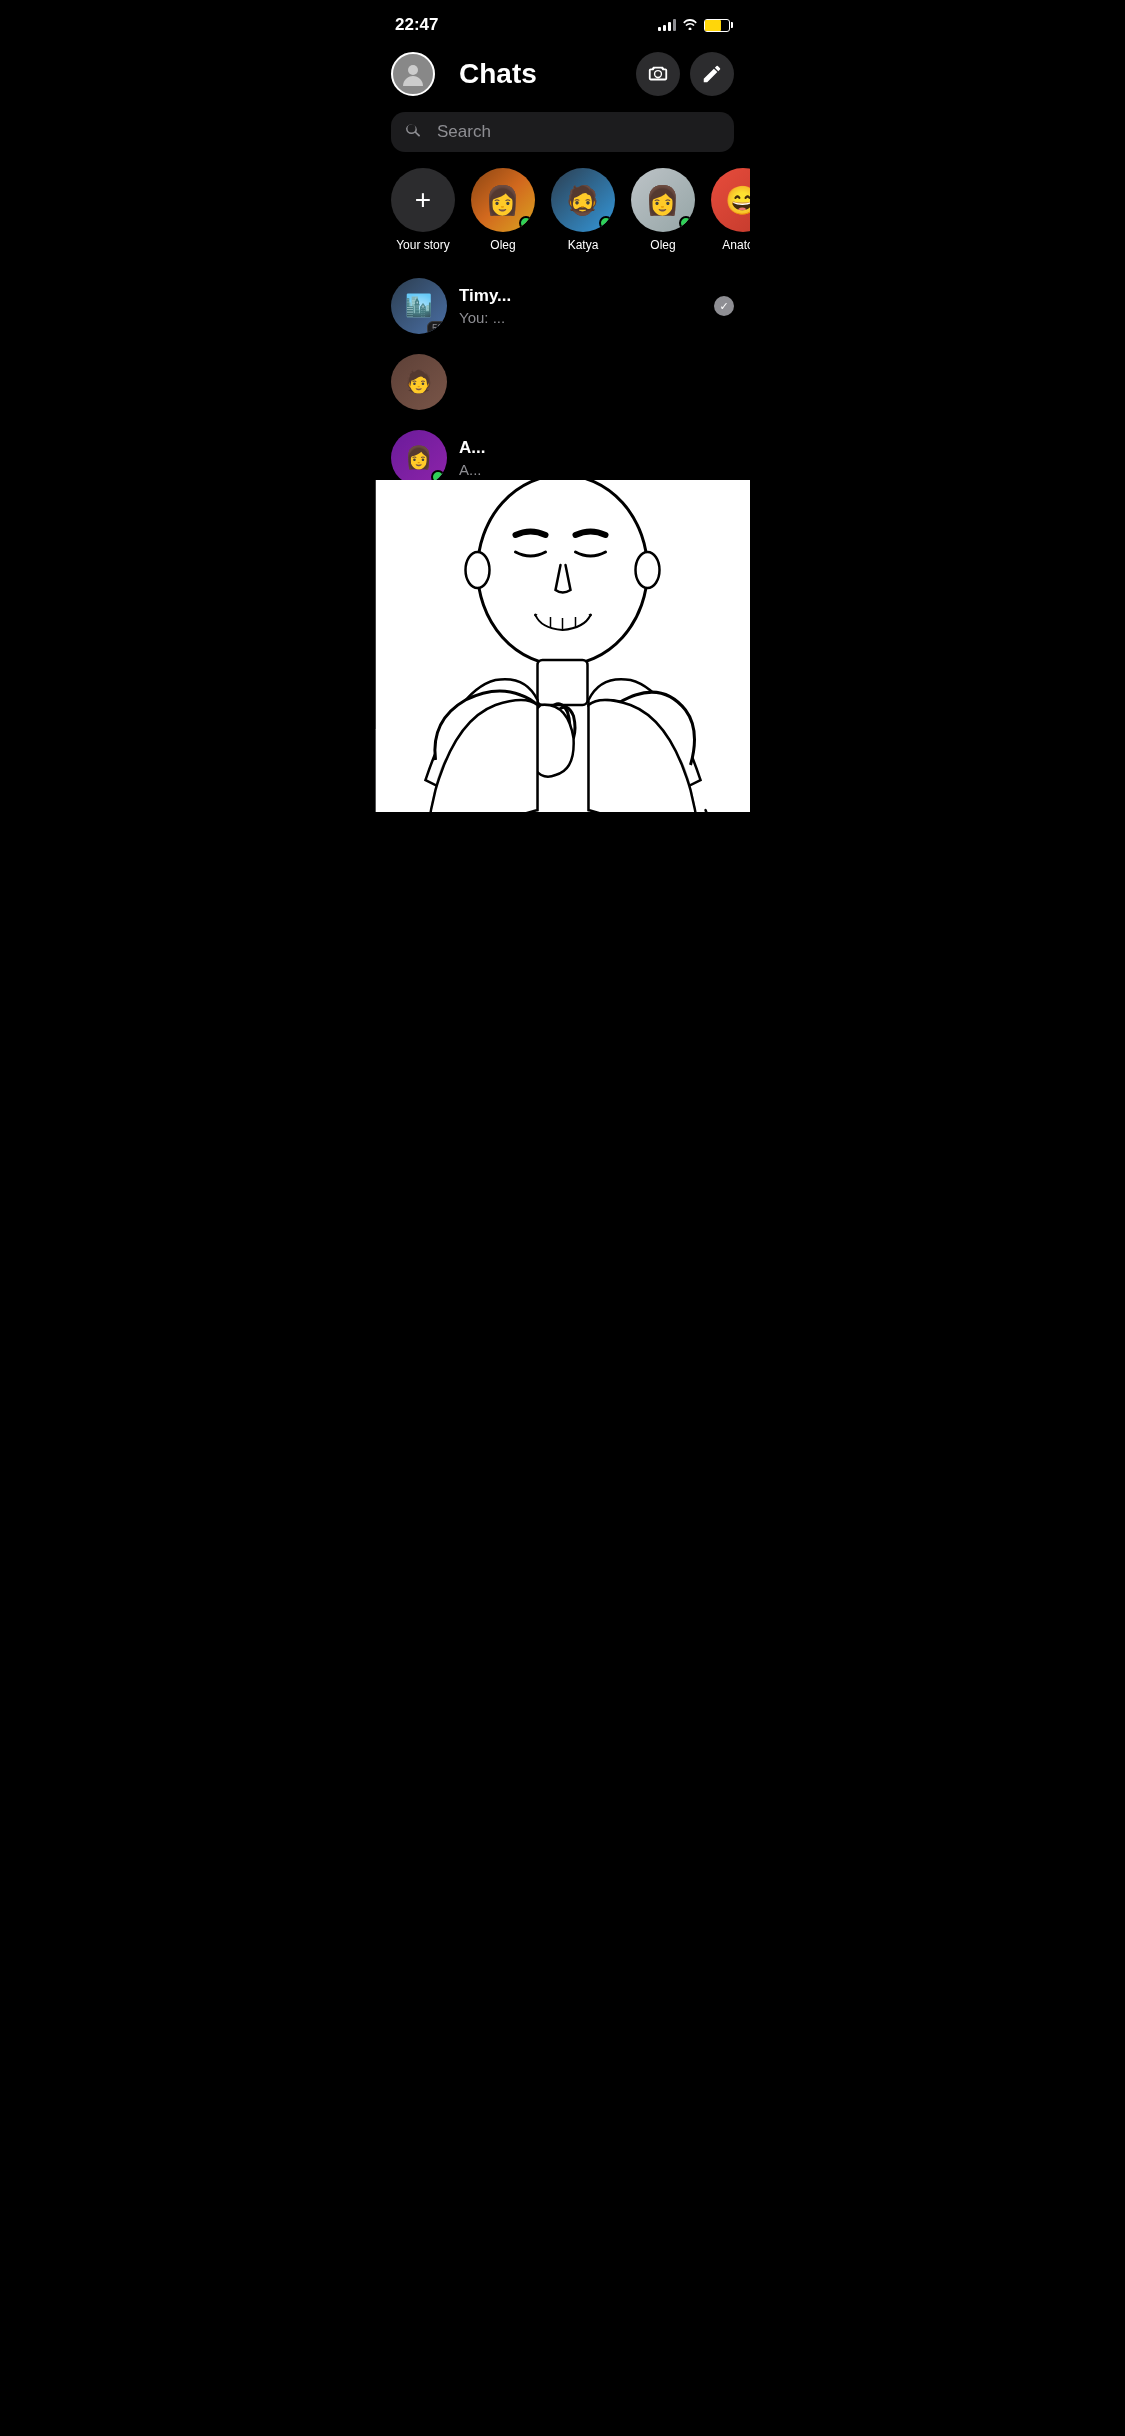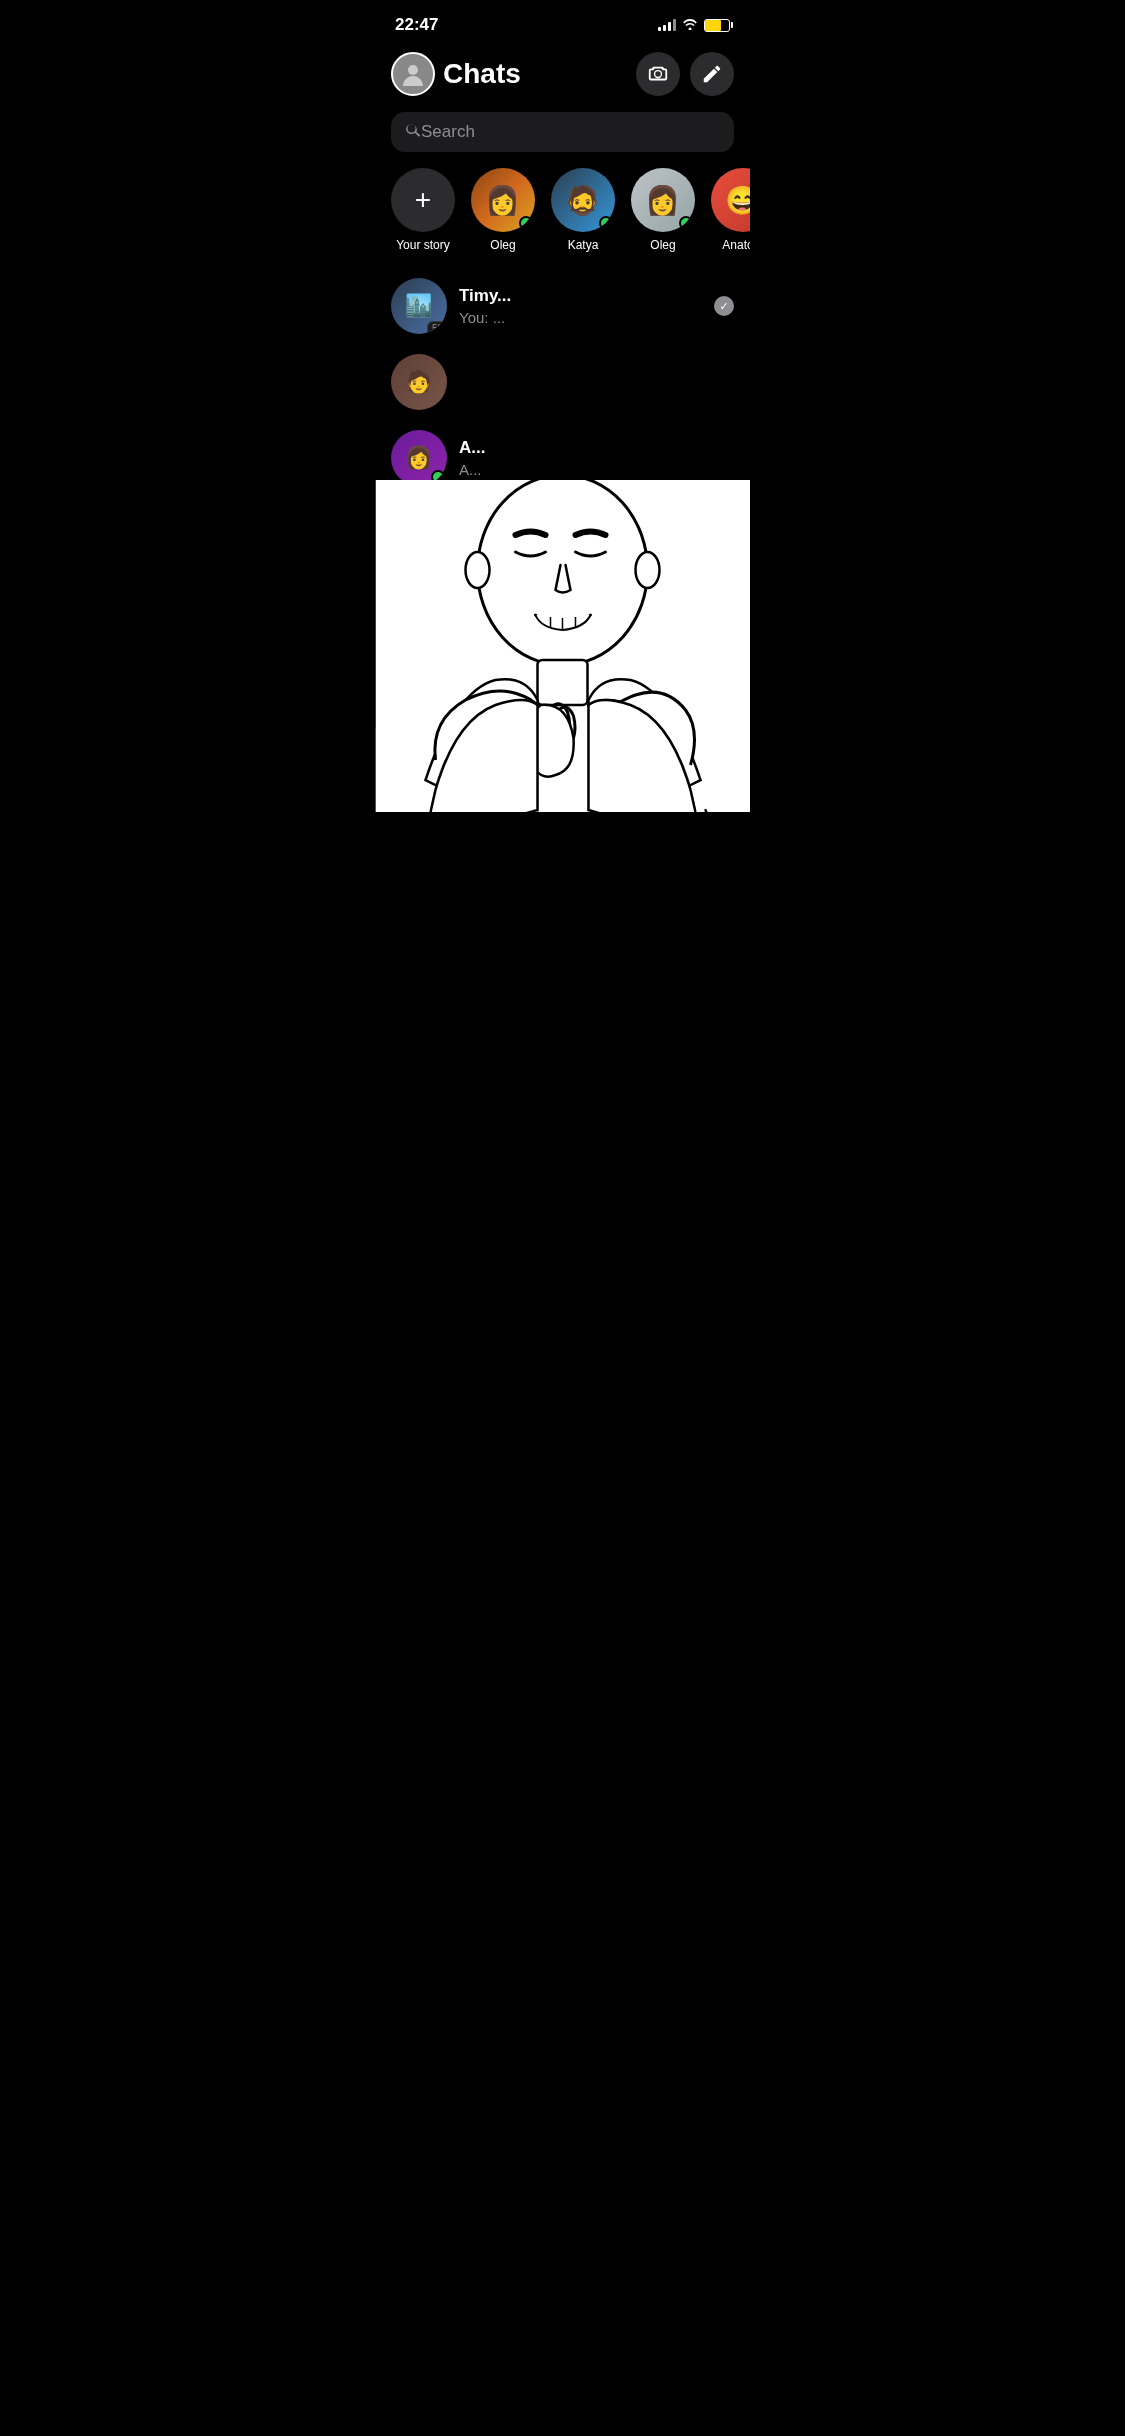--- a/index.html
+++ b/index.html
@@ -100,21 +100,21 @@
       border: 2px solid #fff;
       display: flex;
       align-items: center;
       justify-content: center;
       font-size: 20px;
     }
 
     .header-title {
       font-size: 28px;
       font-weight: 700;
-      margin-left: 8px;
+      margin-left: 24px;
       flex: 1;
     }
 
     .header-actions {
       display: flex;
       gap: 10px;
     }
 
     .header-btn {
       width: 44px;
@@ -134,21 +134,21 @@
     }
 
     
     .search-bar {
       margin: 4px 16px 16px;
       background: #1c1c1e;
       border-radius: 14px;
       display: flex;
       align-items: center;
       padding: 10px 14px;
-      gap: 0;
+      gap: 16px;
     }
 
     .search-icon-wrap {
       color: #8e8e93;
       font-size: 16px;
     }
 
     .search-placeholder {
       color: #8e8e93;
       font-size: 17px;

